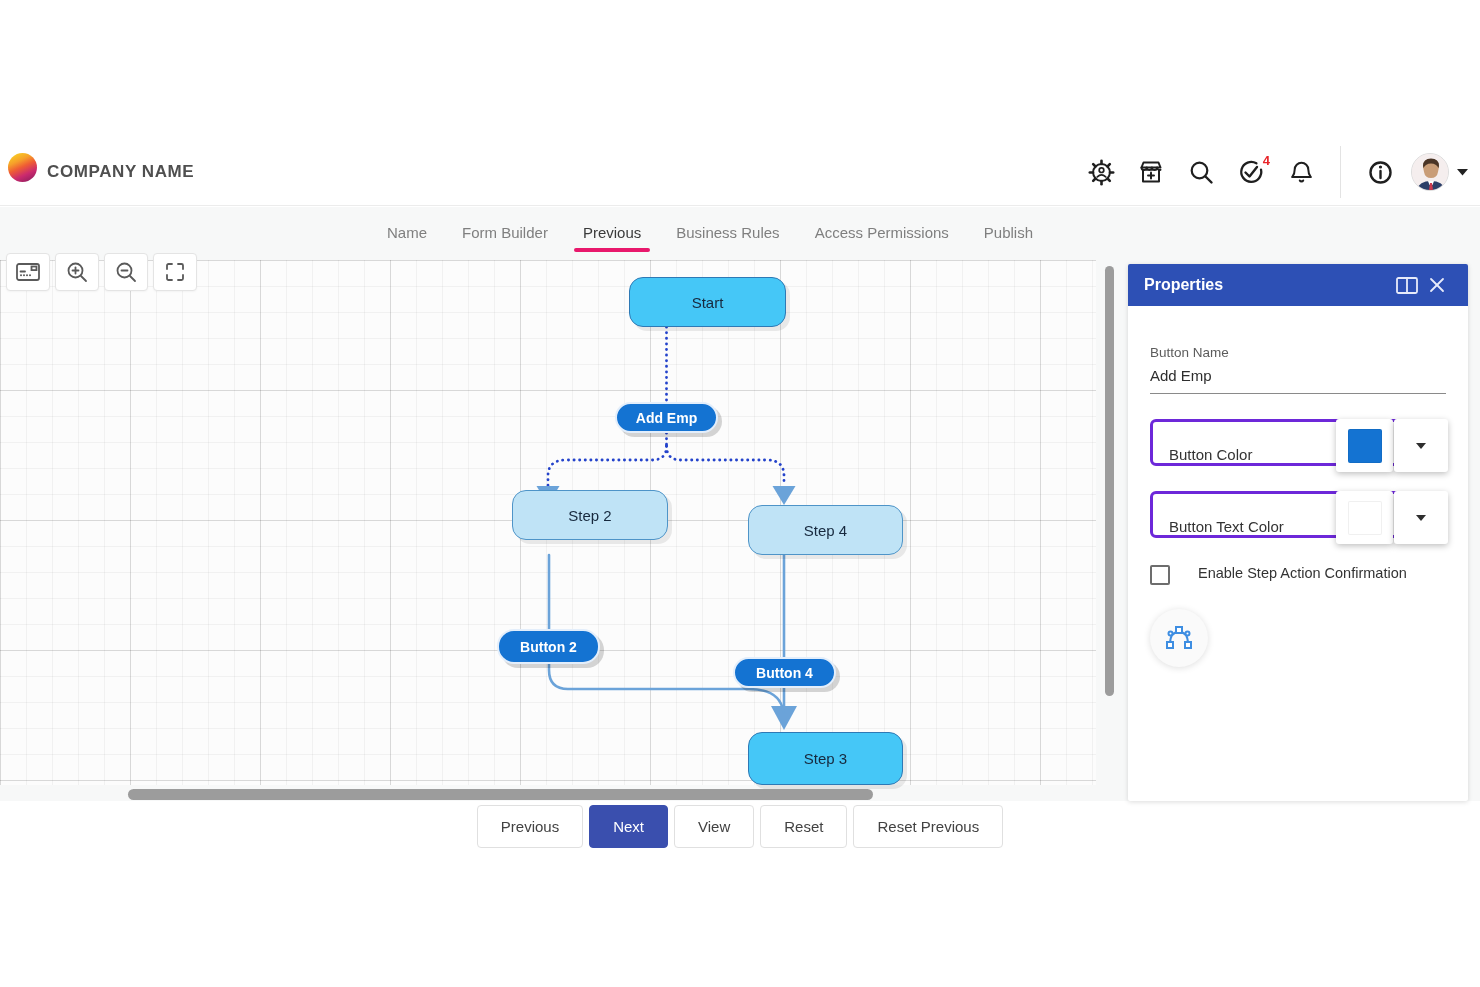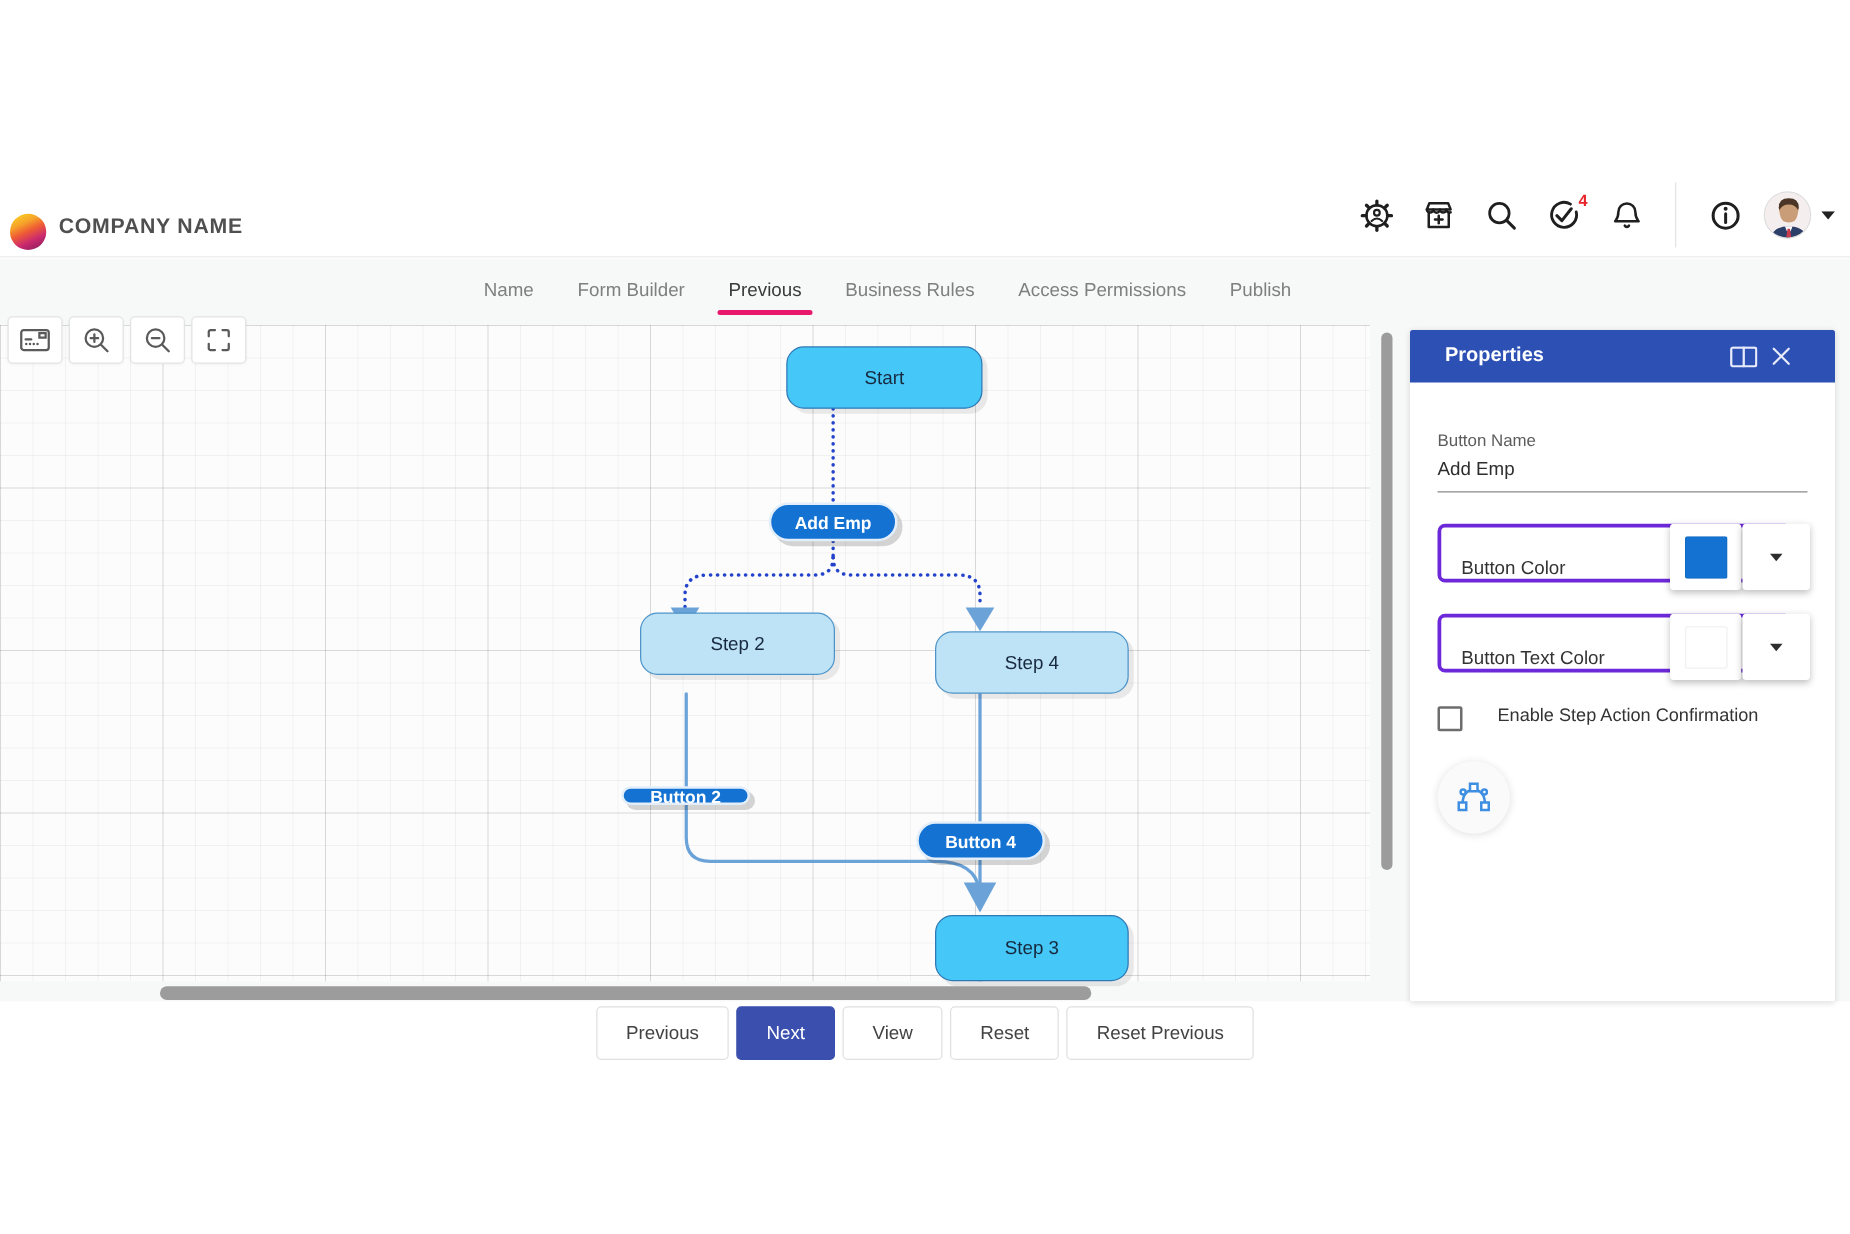--- a/index.html
+++ b/index.html
@@ -1,21 +1,21 @@
 <!DOCTYPE html>
 <html><head>
 <meta charset="utf-8">
 <style>
   * { margin:0; padding:0; box-sizing:border-box; }
   html,body { width:1480px; height:987px; background:#fff; font-family:"Liberation Sans", sans-serif; }
   .page { position:relative; width:1480px; height:987px; background:#fff; overflow:hidden; }
 
   
   .top-header { position:absolute; left:0; top:0; width:1480px; height:206px; background:#fff; border-bottom:1px solid #ececec; }
-  .brand { position:absolute; left:8px; top:153px; display:flex; align-items:flex-start; gap:10px;margin-top:18px; }
+  .brand { position:absolute; left:8px; top:153px; display:flex; align-items:flex-end; gap:10px; }
   .brand-orb { width:29px; height:29px; border-radius:50%;
     background:linear-gradient(155deg,#f9d423 5%,#f6a12a 30%,#ef5d34 48%,#cb2a6e 70%,#8c1d5e 95%); }
   .brand-text { font-size:17px; font-weight:800; letter-spacing:.6px; color:#4f4f4f; }
 
   .hdr-icons { position:absolute; right:12px; top:146px; height:52px; display:flex; align-items:center; }
   .hicon { width:50px; height:52px; display:flex; align-items:center; justify-content:center; position:relative; cursor:pointer; }
   .hicon svg { stroke:#1f1f1f; fill:none; stroke-width:2; stroke-linecap:round; stroke-linejoin:round; }
   .badge { position:absolute; top:7px; right:6px; color:#e8252a; font-size:13px; font-weight:700; }
   .hdr-divider { width:1px; height:52px; background:#e3e3e3; margin:0 14px; }
   .avatar-wrap { display:flex; align-items:center; gap:8px; margin-left:6px; cursor:pointer; }
@@ -53,21 +53,21 @@
     background:#1473d2; color:#fff; font-size:14px; font-weight:700; border:2px solid #e3eefb;
     border-radius:17px; box-shadow:4px 4px 0 rgba(0,0,0,0.16); cursor:pointer; }
 
   .hscrollbar { position:absolute; left:128px; top:789px; width:745px; height:11px; background:#9c9c9c; border-radius:6px; cursor:pointer; }
   .vscrollbar { position:absolute; left:1105px; top:266px; width:9px; height:430px; background:#9c9c9c; border-radius:5px; cursor:pointer; }
 
   
   .props { position:absolute; left:1128px; top:264px; width:340px; height:537px; background:#fff;
     box-shadow:0 1px 5px rgba(0,0,0,0.14); border-radius:2px; }
   .props-header { height:42px; background:#2d50b5; color:#fff; display:flex; align-items:center;
-    padding:0 28px; border-radius:2px 2px 0 0; }
+    padding:0 16px; border-radius:2px 2px 0 0; }
   .props-title { font-size:16px; font-weight:700; flex:1; }
   .props-hicon { width:30px; height:30px; display:flex; align-items:center; justify-content:center; cursor:pointer; }
   .props-hicon svg { stroke:#e7ebfa; fill:none; stroke-width:1.8; stroke-linecap:round; }
   .props-body { padding:39px 22px 0; position:relative; }
   .field-label { font-size:13.5px; color:#5c5c5c; }
   .field-value { font-size:15px; color:#2e2e2e; margin-top:7px; padding-bottom:9px; border-bottom:1px solid #8a8a8a; width:296px; cursor:text; }
 
   .color-row { position:relative; margin-top:25px; width:284px; height:47px; border:3px solid #6d28d9; border-radius:6px;
     background:#fff; display:flex; align-items:flex-end; }
   .color-row .row-label { font-size:15px; color:#333; padding-left:16px; }
@@ -214,21 +214,21 @@
   </div>
   <div class="pill" style="left:615px; top:402px; width:103px; height:31px;">
     <span>Add Emp</span>
   </div>
   <div class="node pale" style="left:471px; top:490px; width:156px; height:50px;">
     <span>Step 2</span>
   </div>
   <div class="node pale" style="left:707px; top:505px; width:155px; height:50px;">
     <span>Step 4</span>
   </div>
-  <div class="pill" style="left:497px; top:629px; width:103px; height:15px;text-align:right;">
+  <div class="pill" style="left:497px; top:629px; width:103px; height:35px;text-align:right;">
     <span>Button 2</span>
   </div>
   <div class="pill" style="left:733px; top:657px; width:103px; height:31px;">
     <span>Button 4</span>
   </div>
   <div class="node bright" style="left:707px; top:732px; width:155px; height:53px;">
     <span>Step 3</span>
   </div>
 
   <div class="canvas-toolbar">

